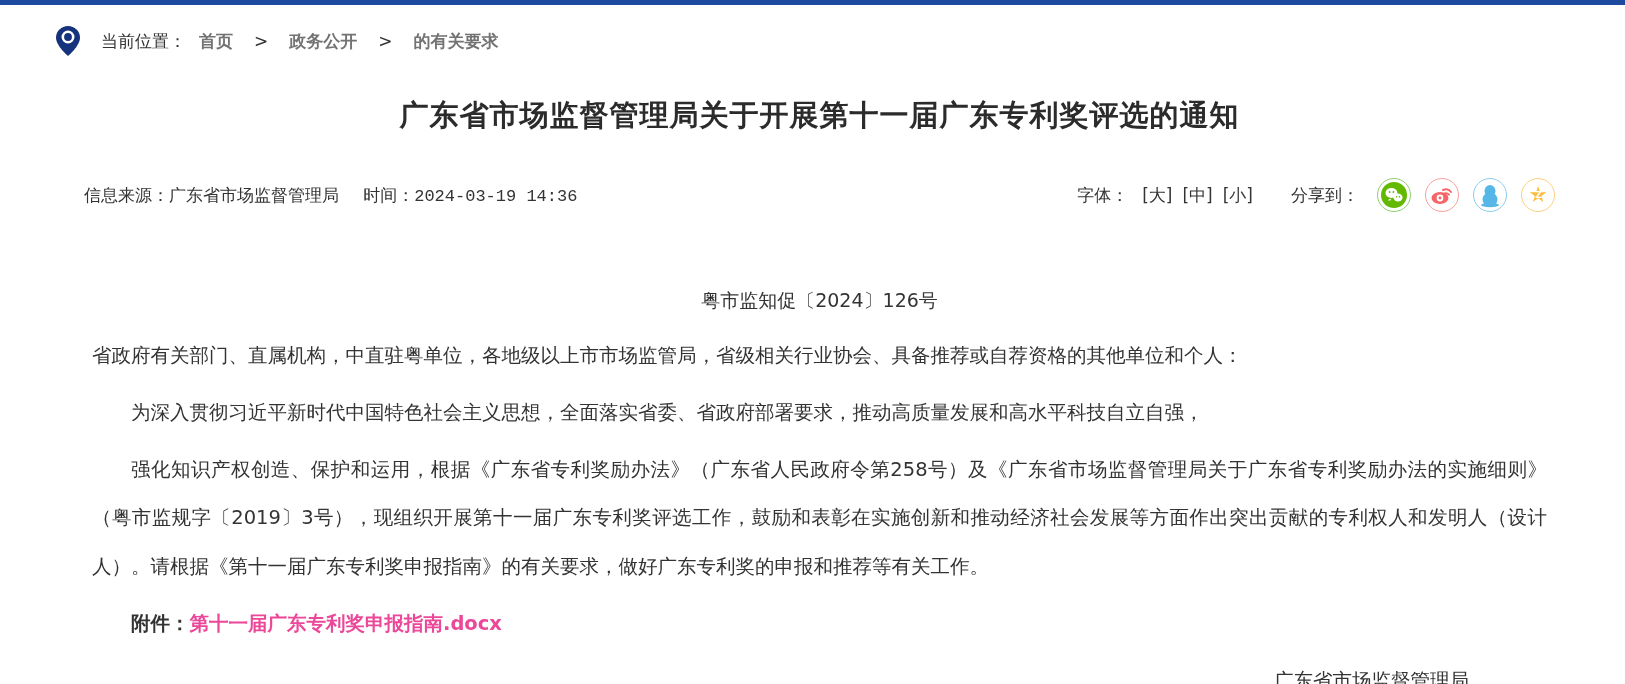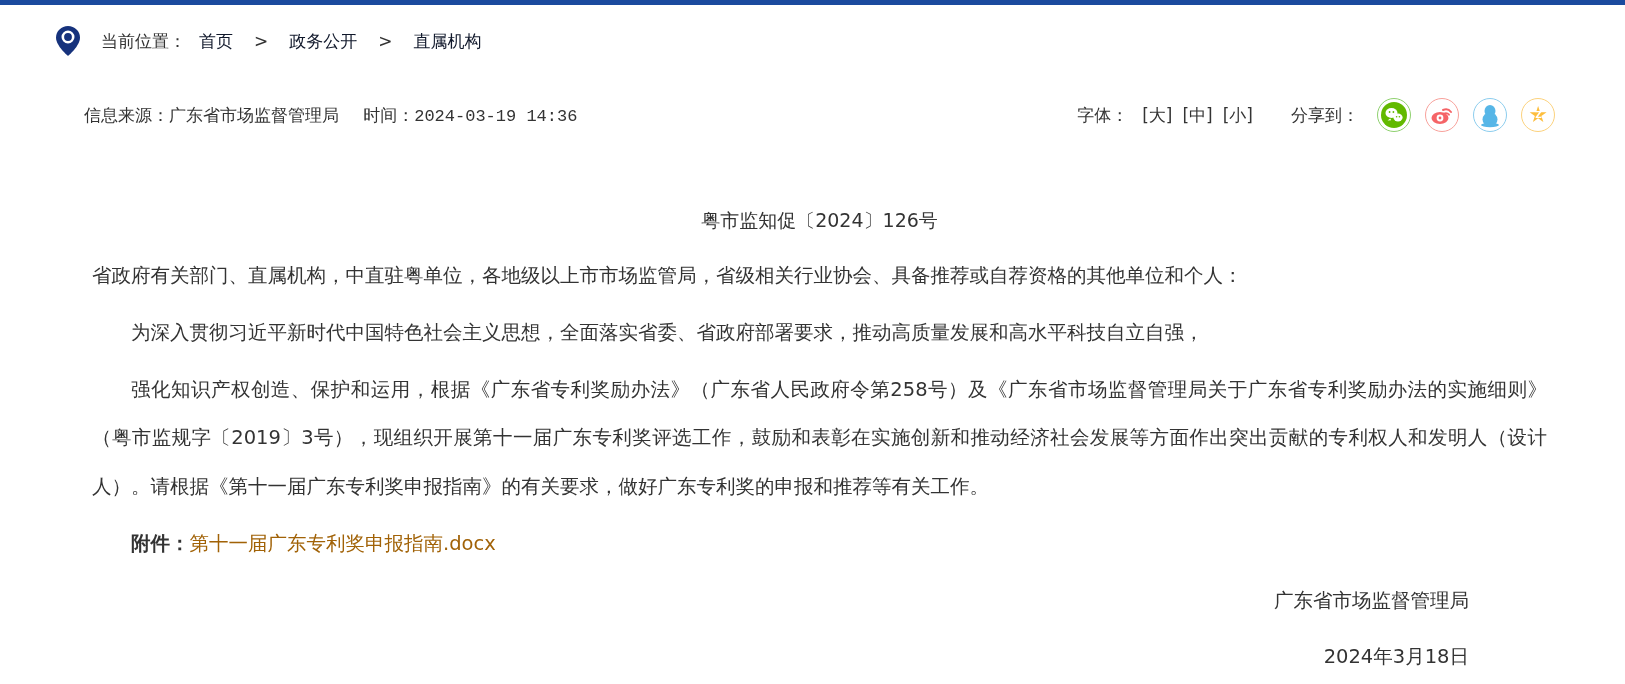--- a/index.html
+++ b/index.html
@@ -21,21 +21,21 @@
   }
 
   
   .breadcrumb {
     display: flex; align-items: center;
     font-size: 17px; color: #333;
     margin-left: -28px;
     gap: 13px;
   }
   .pin-icon { width: 24px; height: 30px; margin-right: 8px; flex: 0 0 auto; }
-  .breadcrumb a { color: #0f172a; text-decoration: none; cursor: pointer; }
+  .breadcrumb a { color: #737373; text-decoration: none; cursor: pointer; font-weight: bold; }
   .crumb-sep { margin: 0 8px; color: #333; }
 
   
   .article-title {
     text-align: center;
     font-size: 29px;
     font-weight: bold;
     color: #2b2b2b;
     margin-top: 40px;
     letter-spacing: 1px;
@@ -78,44 +78,45 @@
   .doc-body {
     margin-top: 18px;
     font-size: 19.5px;
     line-height: 2.5;
     text-align: justify;
   }
   .doc-body p { margin: 8px; }
   .doc-body p.indent { text-indent: 2em; }
   .attachment { font-weight: bold; text-indent: 2em; }
   .attachment a {
-    color: #a16207; text-decoration: none; cursor: pointer; font-weight: normal;
+    color: #ec4899; text-decoration: none; cursor: pointer; font-weight: bold;
   }
   .sign-block { text-align: right; padding-right: 78px; }
 </style>
 </head>
 <body>
 
 <div class="topbar"></div>
 
 <div class="container">
 
   <div class="breadcrumb">
     <svg class="pin-icon" viewBox="0 0 24 30">
       <path d="M12 0C5.4 0 0 5.2 0 11.6 0 20.3 12 30 12 30s12-9.7 12-18.4C24 5.2 18.6 0 12 0z" fill="#16327c"></path>
       <circle cx="12" cy="11" r="5.2" fill="none" stroke="#ffffff" stroke-width="2.6"></circle>
     </svg>
     <span>当前位置：</span>
     <a>首页</a>
     <span class="crumb-sep">&gt;</span>
     <a>政务公开</a>
     <span class="crumb-sep">&gt;</span>
-    <a>直属机构</a>
+    <a>的有关要求</a>
   </div>
 
+  <h1 class="article-title">广东省市场监督管理局关于开展第十一届广东专利奖评选的通知</h1>
 
   <div class="meta-row">
     <div class="meta-left">
       <span>信息来源：</span><span>广东省市场监督管理局</span><span class="sep"></span>
       <span>时间：</span><span>2024-03-19 14:36</span>
     </div>
     <div class="meta-right">
       <span>字体：</span>
       <span class="font-sizes">
         <span class="font-size-btn">[大]</span>

